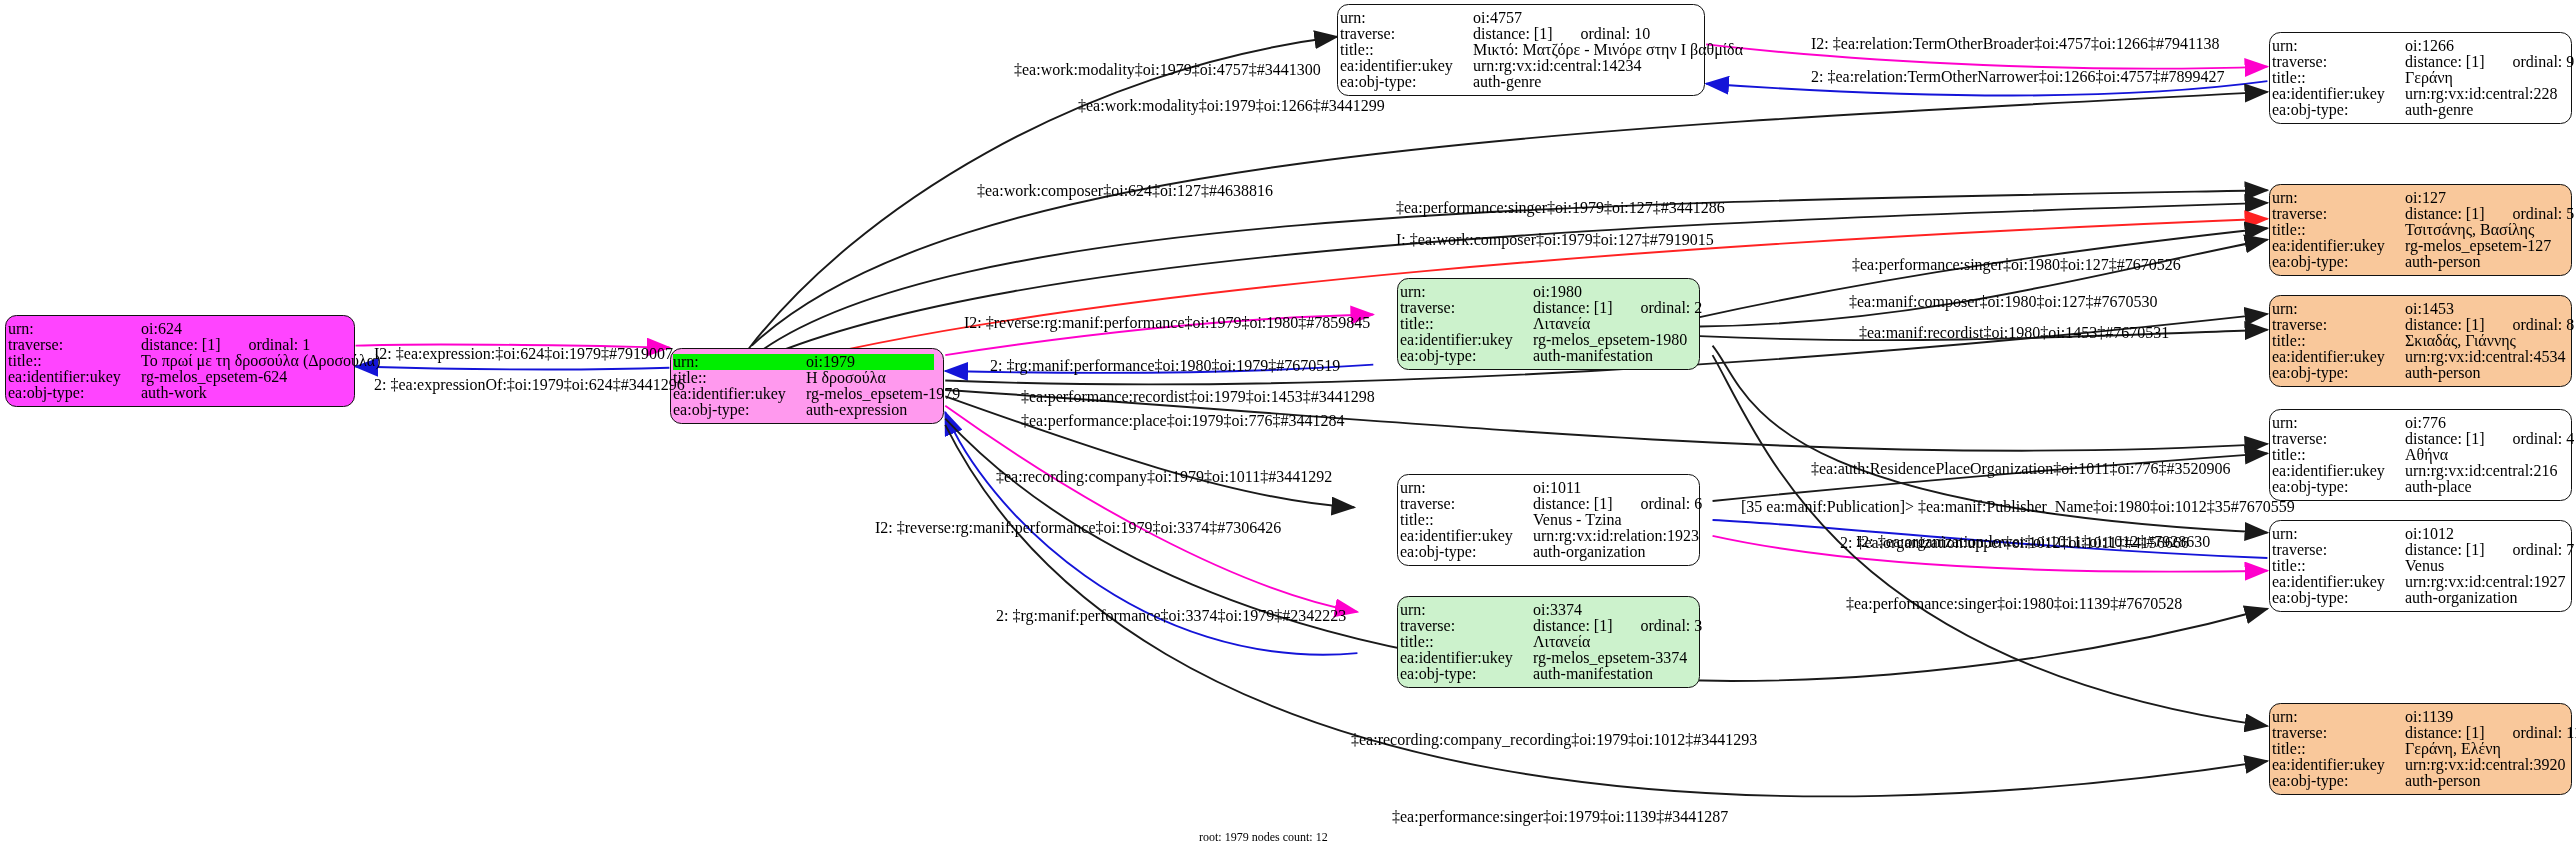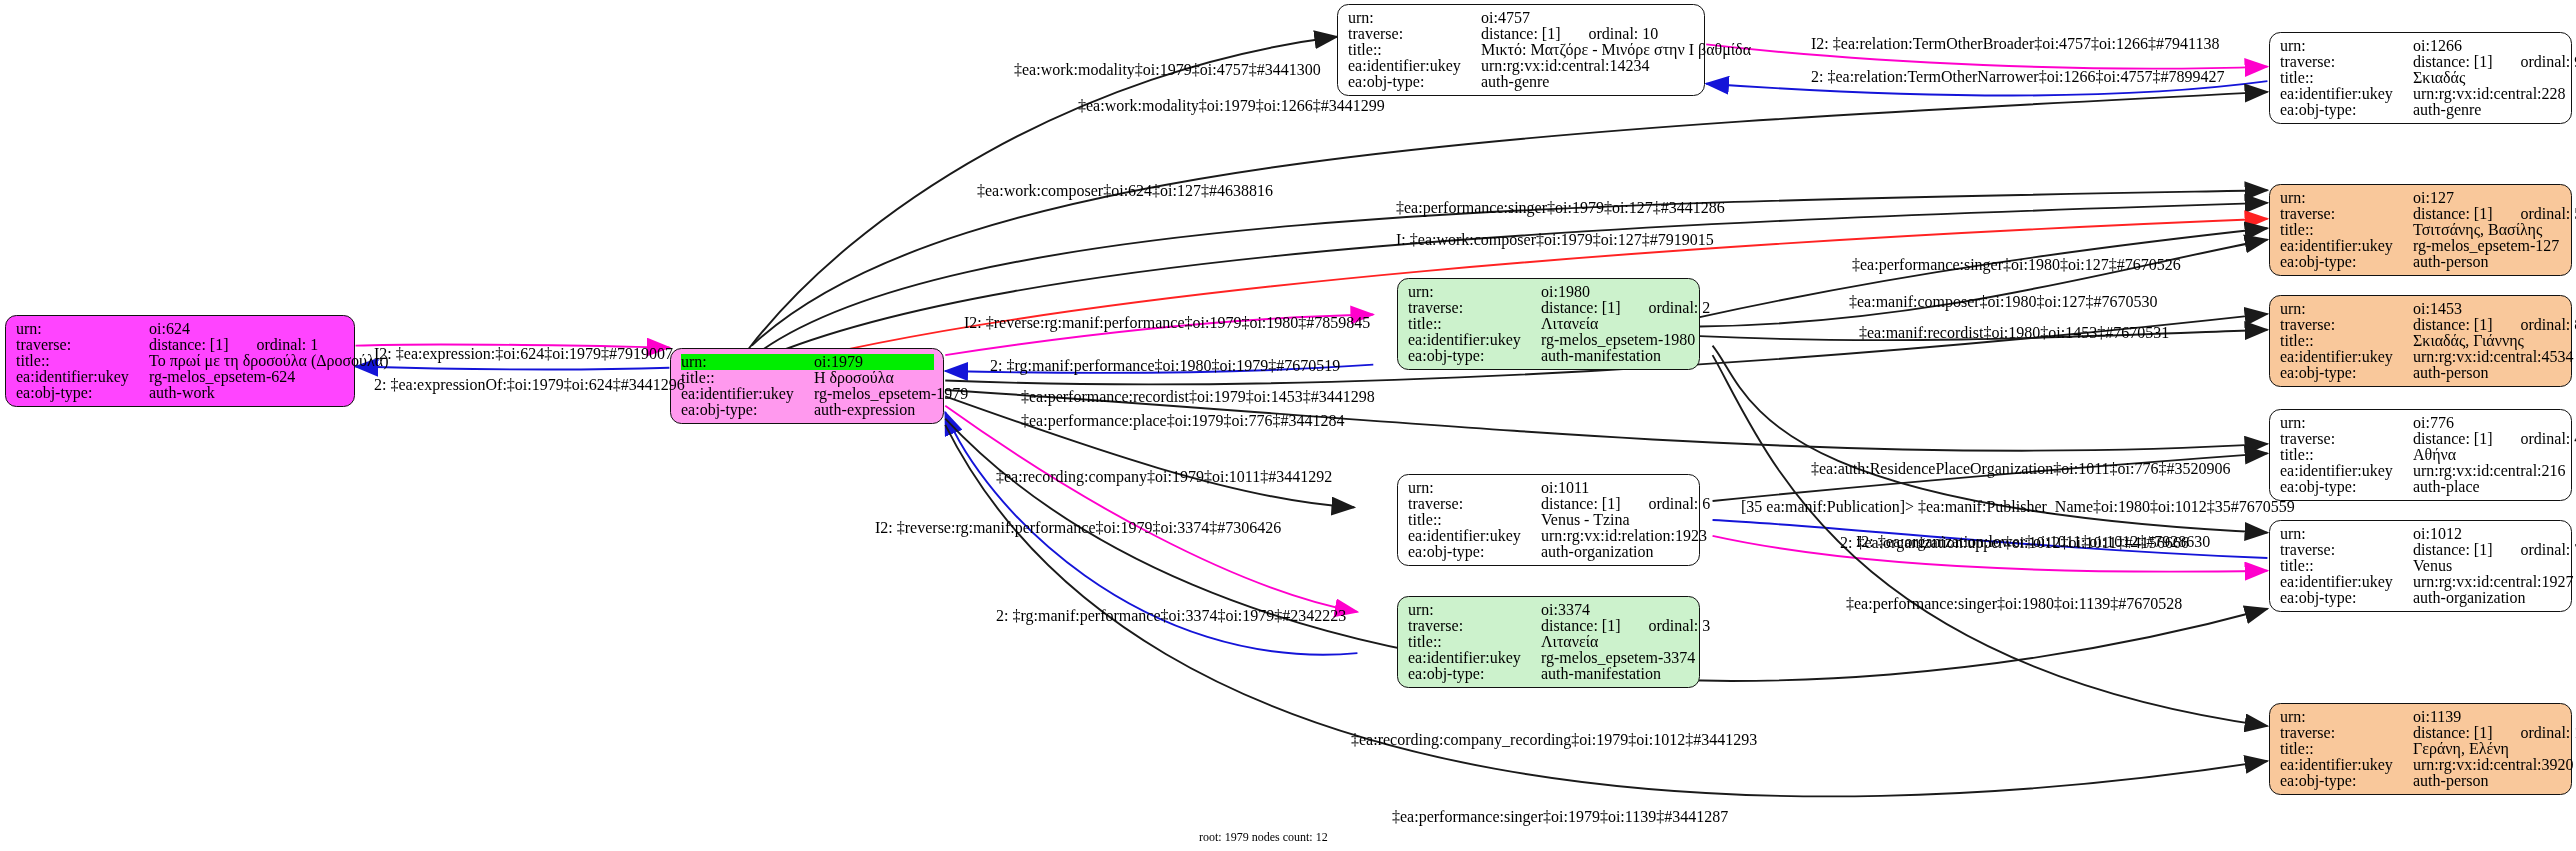--- a/index.html
+++ b/index.html
@@ -1,21 +1,21 @@
 <!DOCTYPE html>
 <html style="font-size:10px"><head>
 <meta charset="utf-8">
 <style>
   html,body{margin:0;padding:0;background:#ffffff;}
   body{width:2576px;height:851px;font-family:"Liberation Serif","DejaVu Serif",serif;}
   #stage{position:relative;width:2576px;height:851px;overflow:hidden;background:#fff;}
   svg.edges{position:absolute;left:0;top:0;width:2576px;height:851px;pointer-events:none;}
 
   .node{position:absolute;border:1.3px solid #111;border-radius:11.4px;box-sizing:border-box;
-        padding:5px 9px 5px 10px;background:#fff;}
+        padding:5px 9px 5px 2px;background:#fff;}
   .node .row{display:flex;align-items:baseline;line-height:1.0;white-space:nowrap;}
   .node .k{width:133px;flex:0 0 133px;font-size:16px;color:#000;}
   .node .v{font-size:16px;color:#000;}
   .node .v .sep{display:inline-block;width:28px;}
 
   .n-white{background:#ffffff;}
   .n-green{background:#ccf2cc;}
   .n-orange{background:#f9c89b;}
   .n-magenta{background:#ff44ff;}
   .n-pink{background:#ff99ee;}
@@ -171,21 +171,21 @@
     <div class="row">
         <span class="k">urn:</span>
         <span class="v">oi:1266</span>
       </div>
     <div class="row">
         <span class="k">traverse:</span>
         <span class="v"><span>distance: [1]</span><span class="sep"></span><span>ordinal: 9</span></span>
       </div>
     <div class="row">
         <span class="k">title::</span>
-        <span class="v">Σκιαδάς</span>
+        <span class="v">Γεράνη</span>
       </div>
     <div class="row">
         <span class="k">ea:identifier:ukey</span>
         <span class="v">urn:rg:vx:id:central:228</span>
       </div>
     <div class="row">
         <span class="k">ea:obj-type:</span>
         <span class="v">auth-genre</span>
       </div>
   </div>

